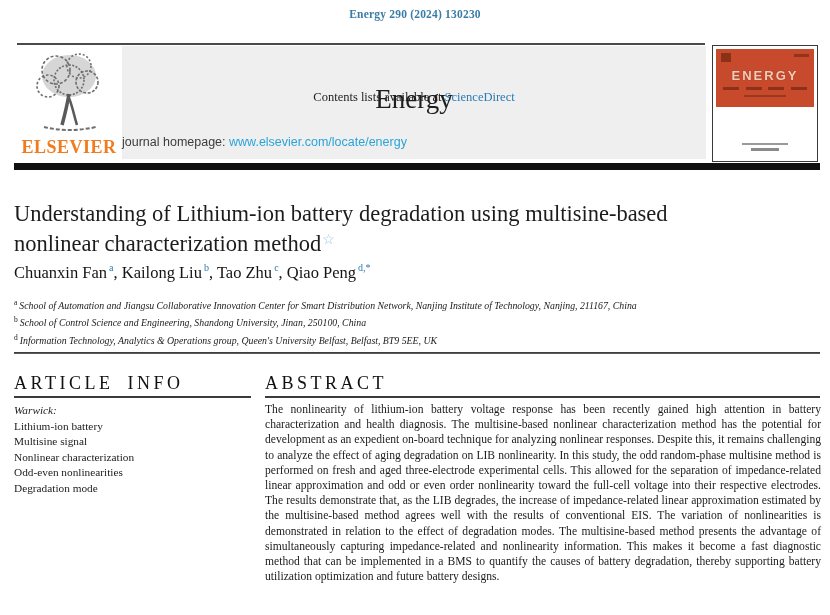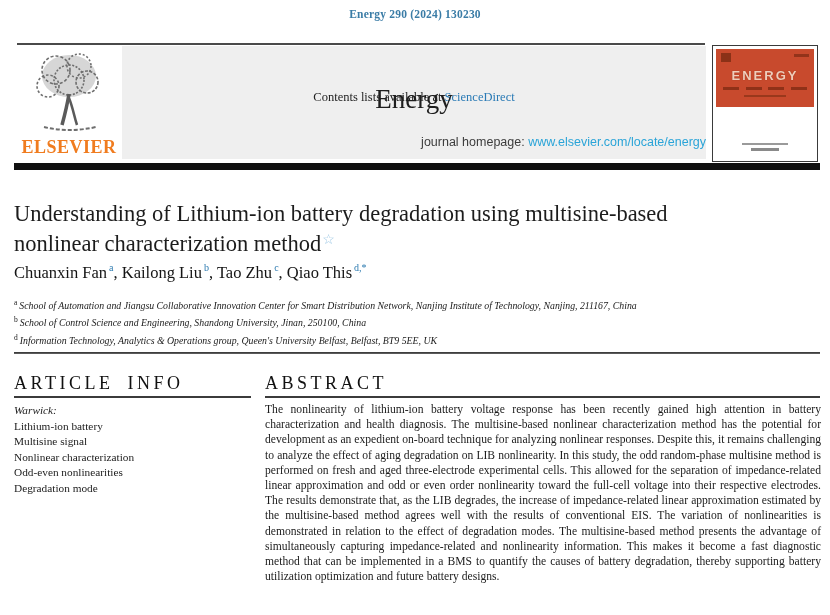--- a/index.html
+++ b/index.html
@@ -24,21 +24,21 @@
 
   
   .banner-gray {
     position: absolute; top: 46px; left: 122px; width: 584px; height: 113px;
     background: #efefef;
   }
   .contents-line { position: absolute; top: 4px; left: 0; right: 0; text-align: center; font-size: 12.5px; color: #222; margin-top: 40px; }
   .link-blue { color: #2a7ab5; }
   .journal-name { position: absolute; top: 38px; left: 0; right: 0; text-align: center; font-size: 27px; color: #1e1e1e; }
   .homepage-line {
-    position: absolute; bottom: 10px; left: 0; right: 0; text-align: right;
+    position: absolute; bottom: 10px; left: 0; right: 0; text-align: left;
     font-family: "Liberation Sans", "DejaVu Sans", sans-serif;
     font-size: 12.5px; color: #3c3c3c;
   }
   .link-cyan { color: #2aa4d8; }
 
   
   .logo-block { position: absolute; top: 48px; left: 17px; width: 104px; height: 112px; background: #fff; font-weight: bold; }
   .logo-tree { position: absolute; top: 0px; left: 8px; }
   .elsevier-word {
     position: absolute; bottom: 2px; left: 0px; width: 104px; text-align: center;
@@ -158,21 +158,21 @@
     <div class="cover-foot2"></div>
   </div>
 
   <div class="black-bar"></div>
 
   <div class="title">
     <span>Understanding of Lithium-ion battery degradation using multisine-based nonlinear characterization method</span><span class="star">☆</span>
   </div>
 
   <div class="authors">
-    <span><span>Chuanxin Fan</span><sup>a</sup><span>, </span></span><span><span>Kailong Liu</span><sup>b</sup><span>, </span></span><span><span>Tao Zhu</span><sup>c</sup><span>, </span></span><span><span>Qiao This</span><sup>d,*</sup><span></span></span>
+    <span><span>Chuanxin Fan</span><sup>a</sup><span>, </span></span><span><span>Kailong Liu</span><sup>b</sup><span>, </span></span><span><span>Tao Zhu</span><sup>c</sup><span>, </span></span><span><span>Qiao Peng</span><sup>d,*</sup><span></span></span>
   </div>
 
   <div class="affils">
     <div><sup>a</sup><span>School of Automation and Jiangsu Collaborative Innovation Center for Smart Distribution Network, Nanjing Institute of Technology, Nanjing, 211167, China</span></div>
     <div><sup>b</sup><span>School of Control Science and Engineering, Shandong University, Jinan, 250100, China</span></div>
     <div><sup>d</sup><span>Information Technology, Analytics &amp; Operations group, Queen's University Belfast, Belfast, BT9 5EE, UK</span></div>
   </div>
 
   <div class="rule-mid"></div>
 

